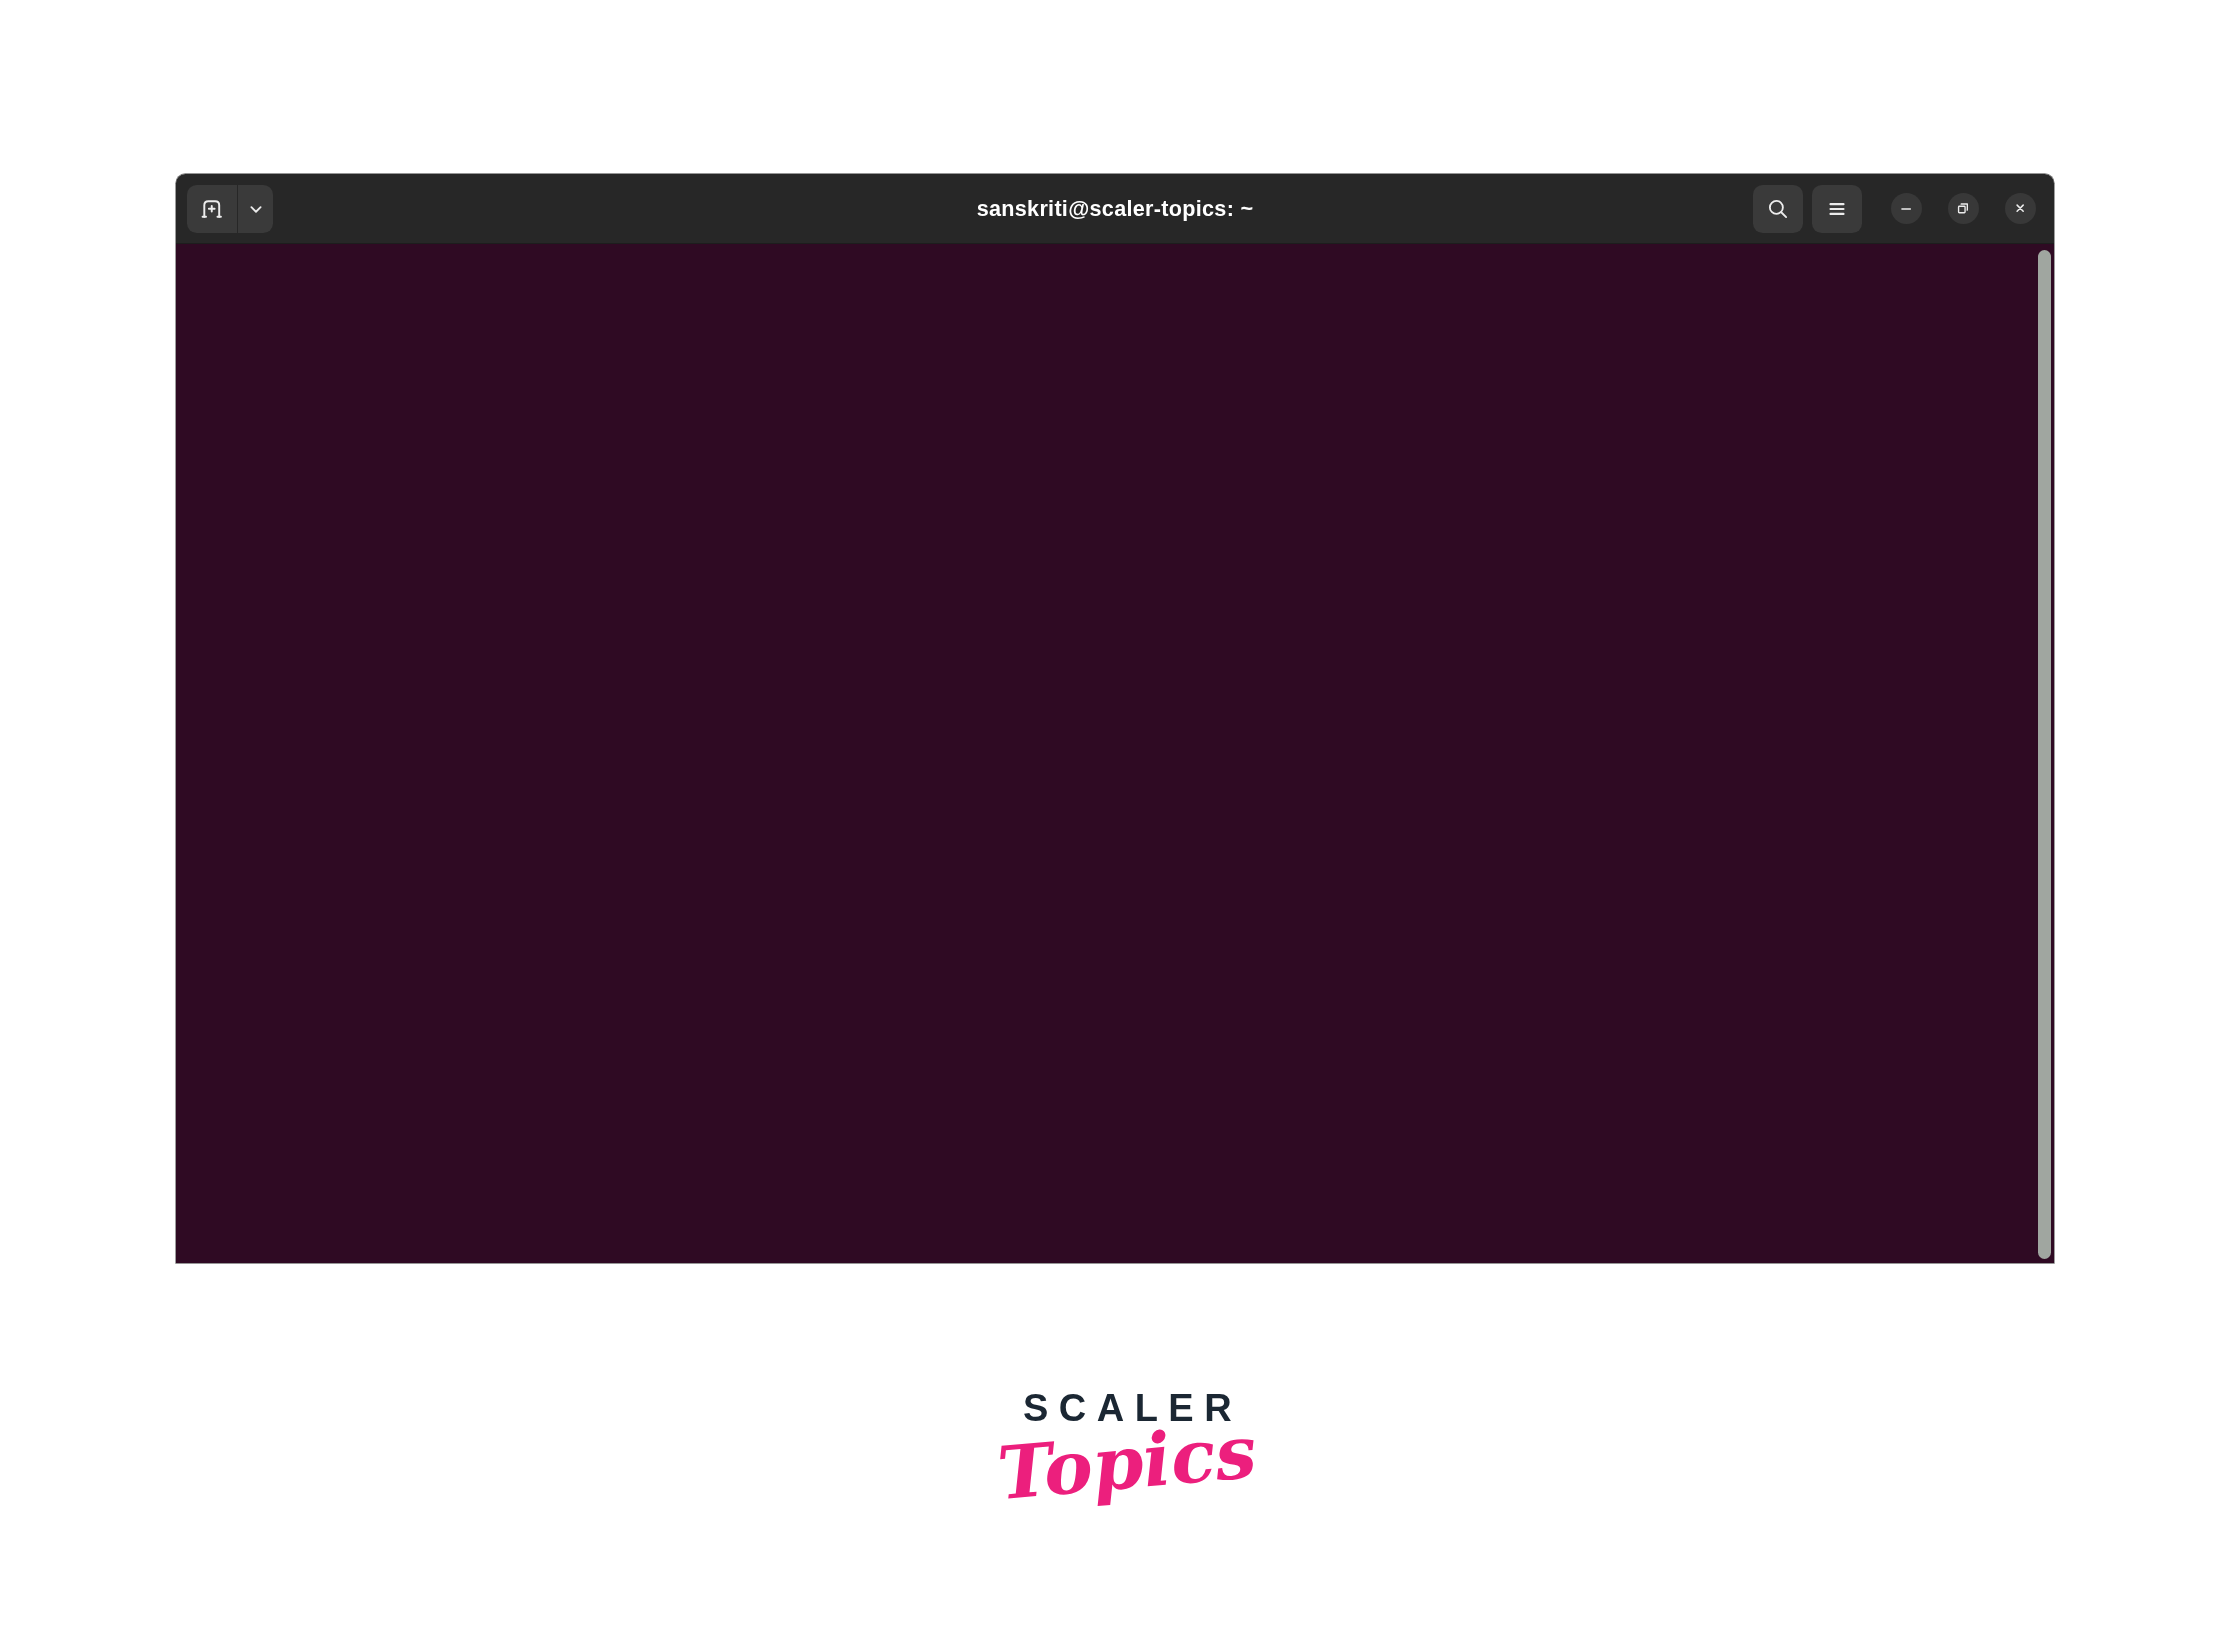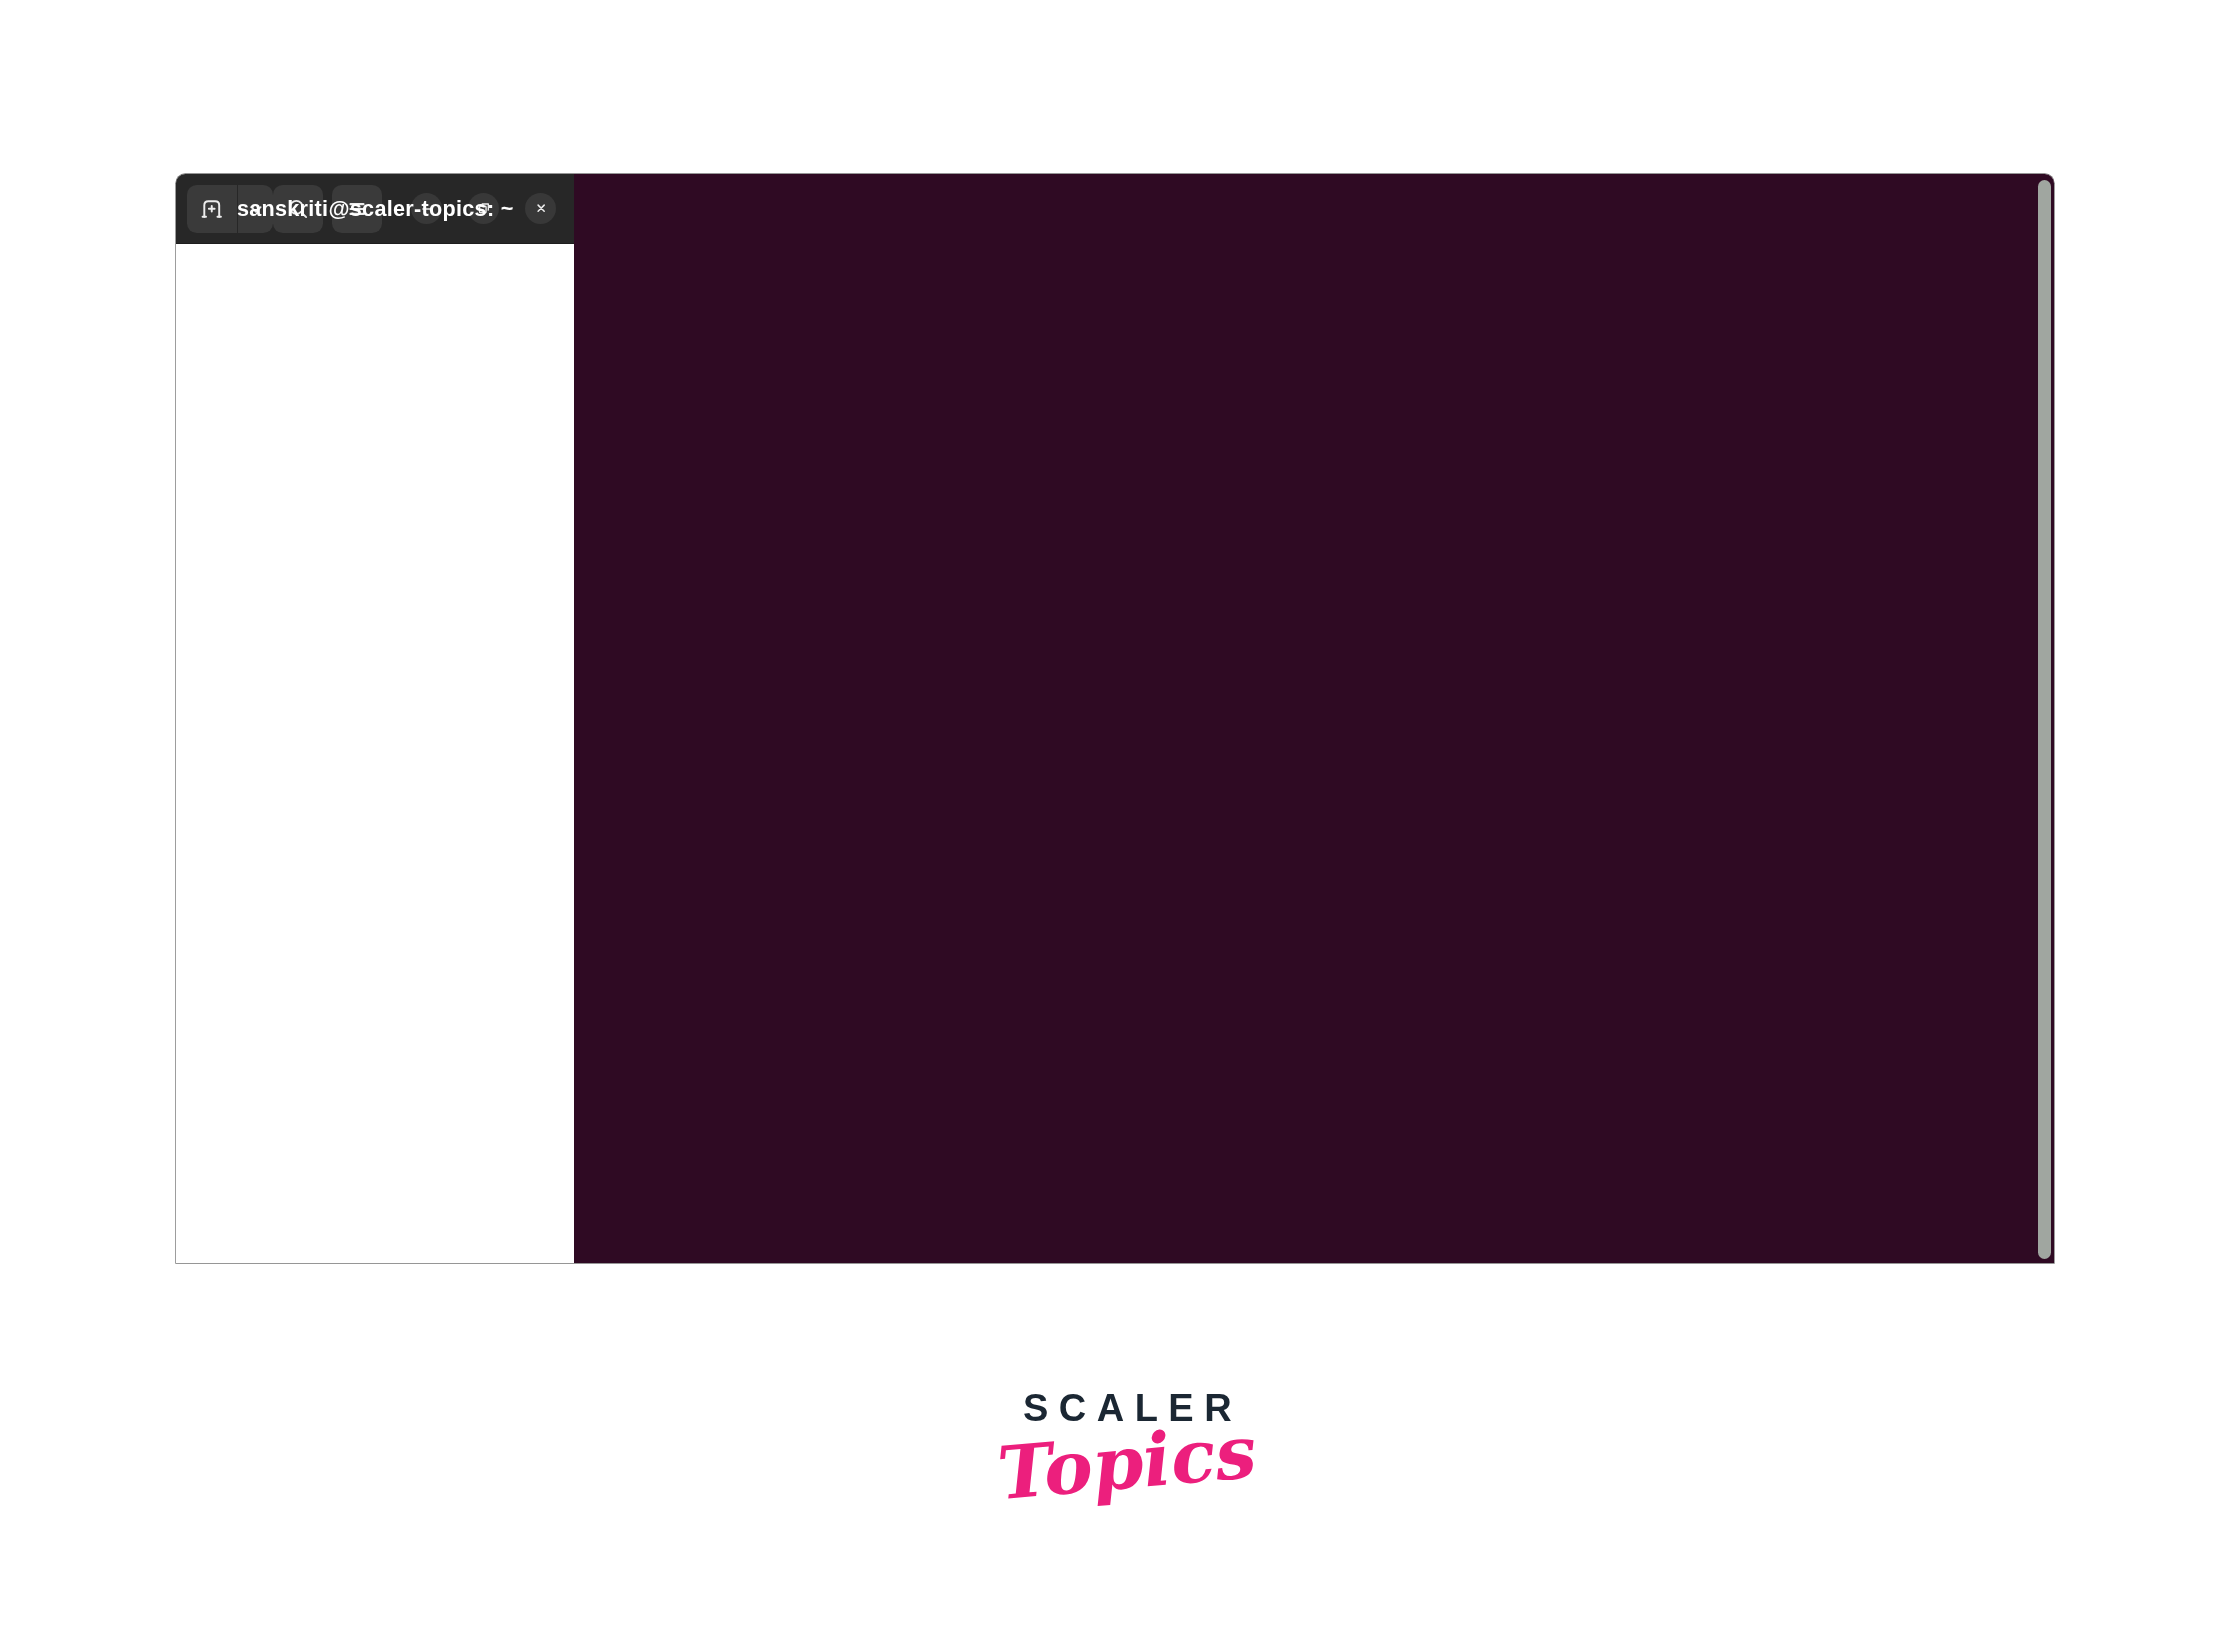--- a/index.html
+++ b/index.html
@@ -4,21 +4,21 @@
 <style>
   * { margin:0; padding:0; box-sizing:border-box; }
   html,body { width:2227px; height:1647px; background:#ffffff; overflow:hidden; }
   body { position:relative; font-family:"Liberation Sans", sans-serif; }
 
   
   .terminal-window{
     position:absolute; left:176px; top:174px; width:1878px; height:1089px;
     border-radius:9.2px 9.2px 0 0; overflow:hidden;
     box-shadow:0 0 0 0.7px rgba(0,0,0,.55);
-    display:flex; flex-direction:row;
+    display:flex; flex-direction:column;
   }
   .titlebar{
     height:70px; flex:0 0 70px; background:#272727;
     display:flex; align-items:center; position:relative;
     padding:0 18.3px 0 11px;
     border-bottom:0.7px solid #1d1d1d;
   }
   .tab-controls{ display:flex; height:48px; border-radius:9.8px; overflow:hidden; }
   .tb-btn{
     background:#3a3a3a; border:none; display:flex; align-items:center; justify-content:center;

